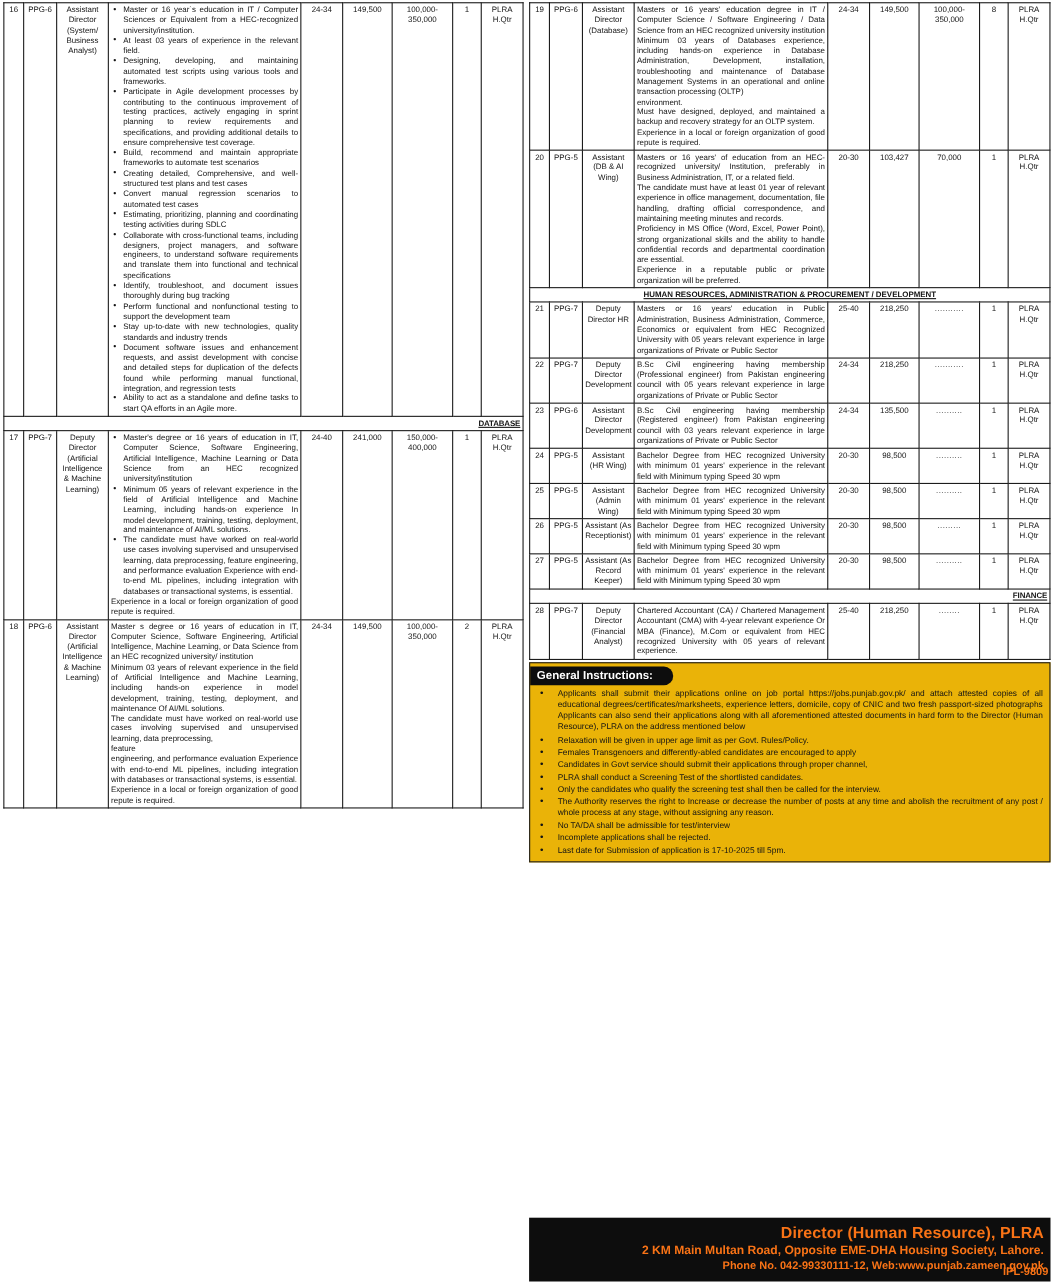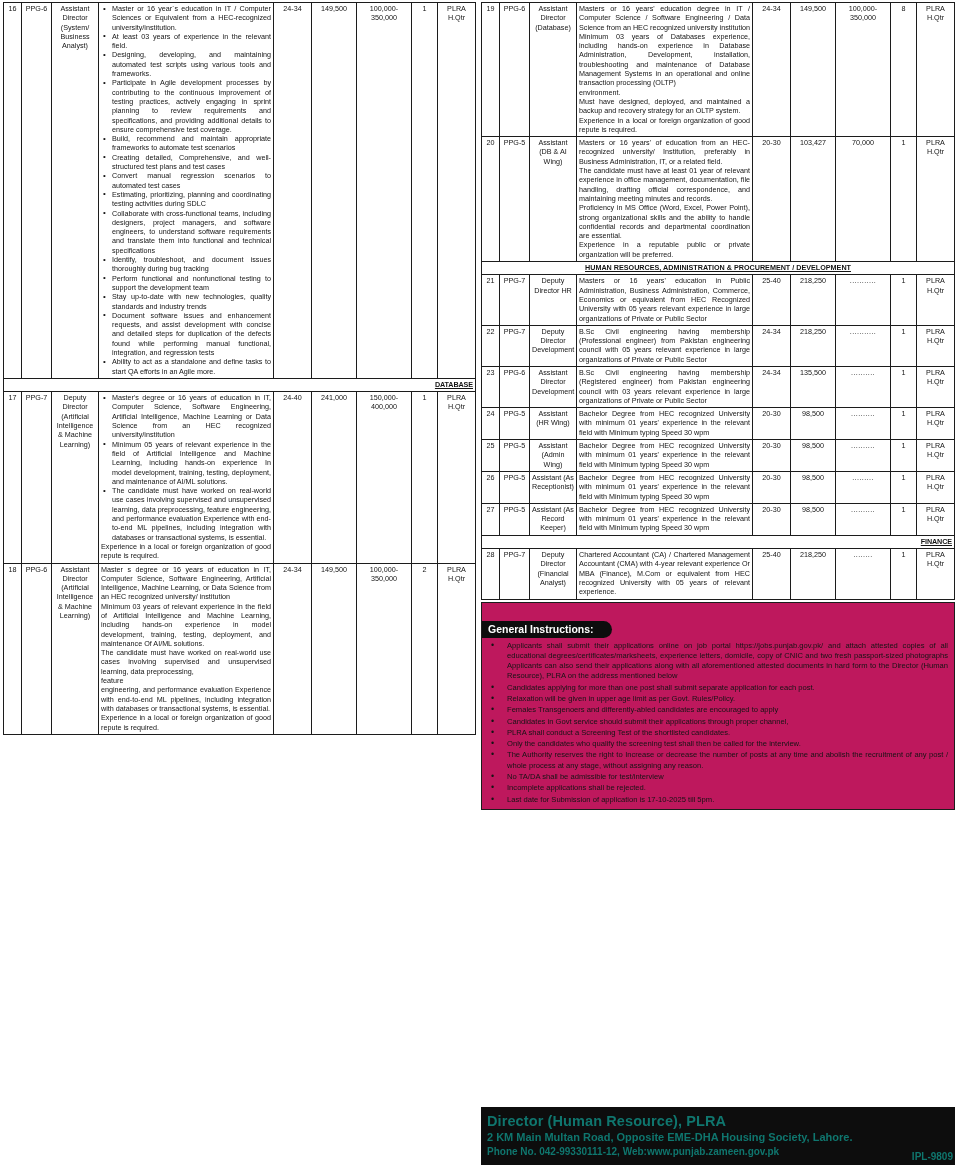--- a/index.html
+++ b/index.html
@@ -82,22 +82,22 @@
   ul.bl li.nb::before { content: ""; }
 
   p.para { margin: 0; text-align: justify; }
 
   .dots { letter-spacing: 0.4px; }
 
   
   .gi-wrap {
     border: 1.5px solid #1c1c1c;
     margin-top: 2px;
-    padding: 16px 0 3px 0;
-    background: #be185d;
+    padding: 1px 0 3px 0;
+    background: #eab308;
   }
   .gi-tab {
     display: inline-block;
     background: #0d0d0d;
     color: #fff;
     font-weight: bold;
     font-size: 10.5px;
     line-height: 15px;
     padding: 1px 18px 1px 6px;
     border-radius: 0 9px 9px 0;
@@ -117,22 +117,22 @@
   ul.gi li::before {
     content: "\2022";
     position: absolute;
     left: 9px;
     top: -1px;
     font-size: 9px;
   }
 
   .footer {
     background: #0d0d0d;
-    color: #0f766e;
-    text-align: left;
+    color: #f97316;
+    text-align: right;
     padding: 5px 6px 6px 6px;
     position: relative;
     margin-top: 2px;
   }
   .f-line1 { font-size: 14.5px; font-weight: bold; line-height: 18px; letter-spacing: 0.1px; }
   .f-line2 { font-size: 11px;   font-weight: bold; line-height: 15px; }
   .f-line3 { font-size: 10px; font-weight: bold; line-height: 14px; }
   .f-code {
     position: absolute;
     right: 2px;
@@ -407,21 +407,20 @@
           <td class="c-place">PLRA H.Qtr</td>
         </tr>
 
       </tbody>
     </table>
 
     <div class="gi-wrap">
       <div class="gi-tab">General Instructions:</div>
       <ul class="gi">
         <li>Applicants shall submit their applications online on job portal https://jobs.punjab.gov.pk/ and attach attested copies of all educational degrees/certificates/marksheets, experience letters, domicile, copy of CNIC and two fresh passport-sized photographs Applicants can also send their applications along with all aforementioned attested documents in hard form to the Director (Human Resource), PLRA on the address mentioned below</li>
-        <li>Candidates applying for more than one post shall submit separate application for each post.</li>
         <li>Relaxation will be given in upper age limit as per Govt. Rules/Policy.</li>
         <li>Females Transgenoers and differently-abled candidates are encouraged to apply</li>
         <li>Candidates in Govt service should submit their applications through proper channel,</li>
         <li>PLRA shall conduct a Screening Test of the shortlisted candidates.</li>
         <li>Only the candidates who qualify the screening test shall then be called for the interview.</li>
         <li>The Authority reserves the right to Increase or decrease the number of posts at any time and abolish the recruitment of any post / whole process at any stage, without assigning any reason.</li>
         <li>No TA/DA shall be admissible for test/interview</li>
         <li>Incomplete applications shall be rejected.</li>
         <li>Last date for Submission of application is 17-10-2025 till 5pm.</li>
       </ul>

